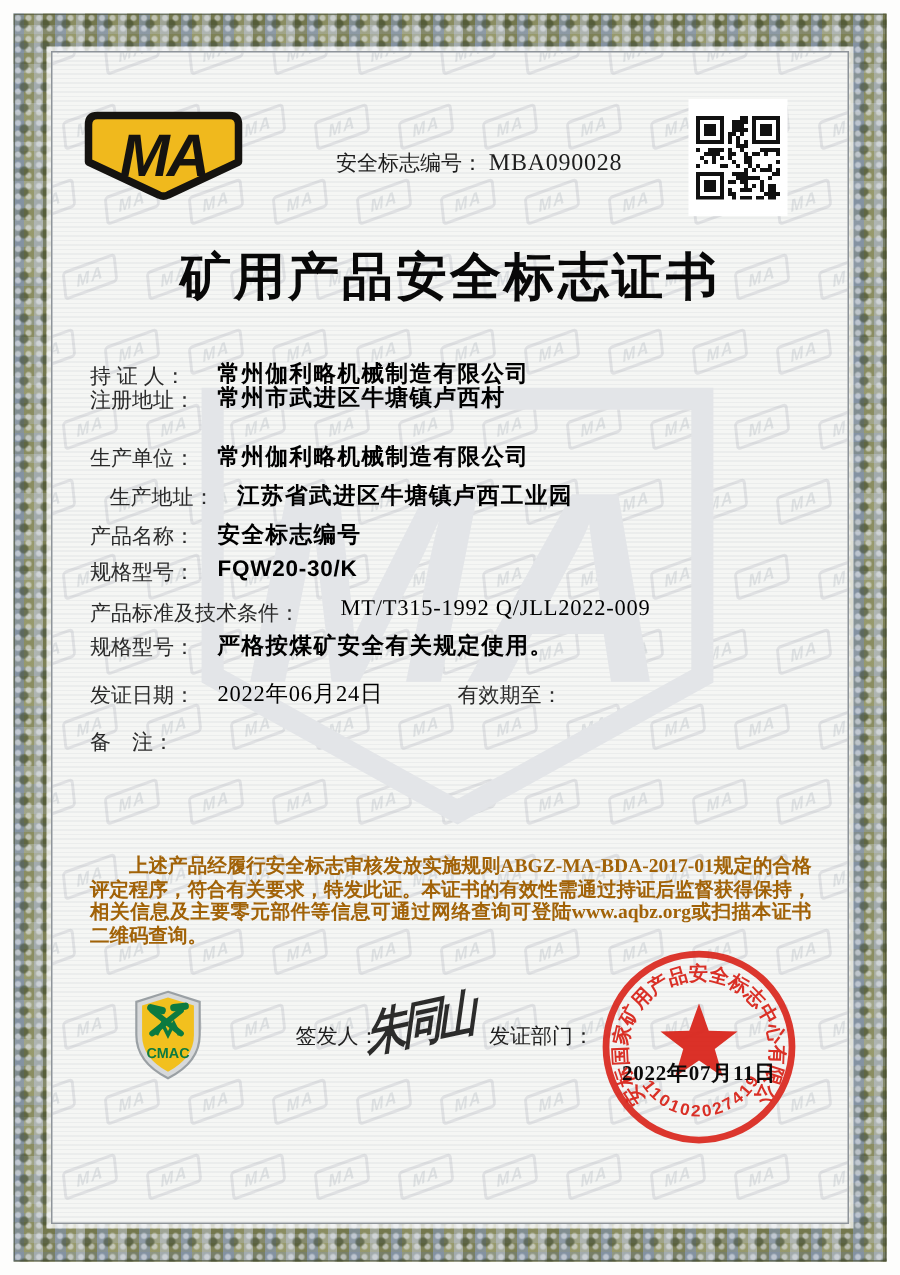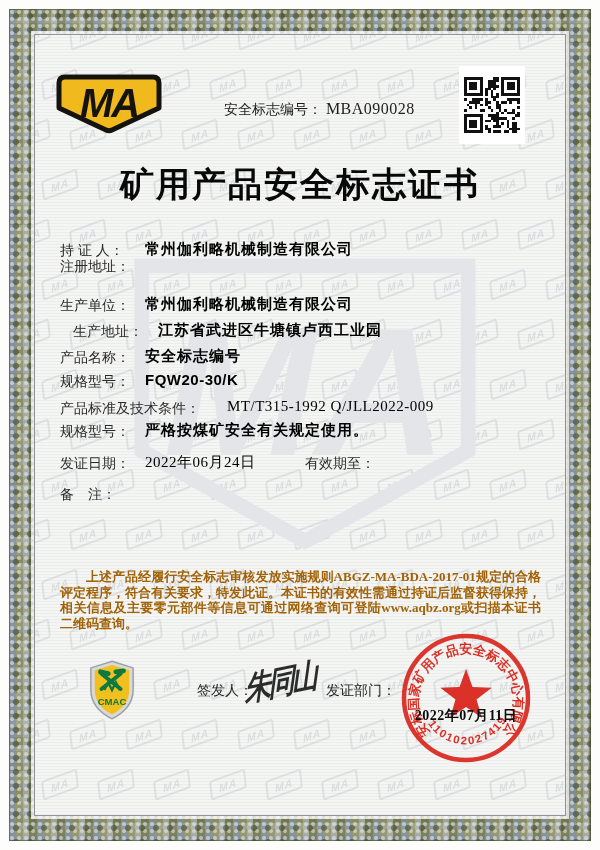--- a/index.html
+++ b/index.html
@@ -477,20 +477,21 @@
     </div>
 
     <div class="abs doc-title">矿用产品安全标志证书</div>
 
     <div class="abs row" style="top:240px;">
       <span class="lbl">持 证 人：</span>
       <span class="val">常州伽利略机械制造有限公司</span>
     </div>
     <div class="abs row" style="top:256px;">
       <span class="lbl">注册地址：</span>
+      <span class="val">常州市武进区牛塘镇卢西村</span>
     </div>
     <div class="abs row" style="top:295px;">
       <span class="lbl">生产单位：</span>
       <span class="val">常州伽利略机械制造有限公司</span>
     </div>
     <div class="abs row" style="top:321px;margin-left:13px;">
       <span class="lbl">生产地址：</span>
       <span class="val">江苏省武进区牛塘镇卢西工业园</span>
     </div>
     <div class="abs row" style="top:347px;">

